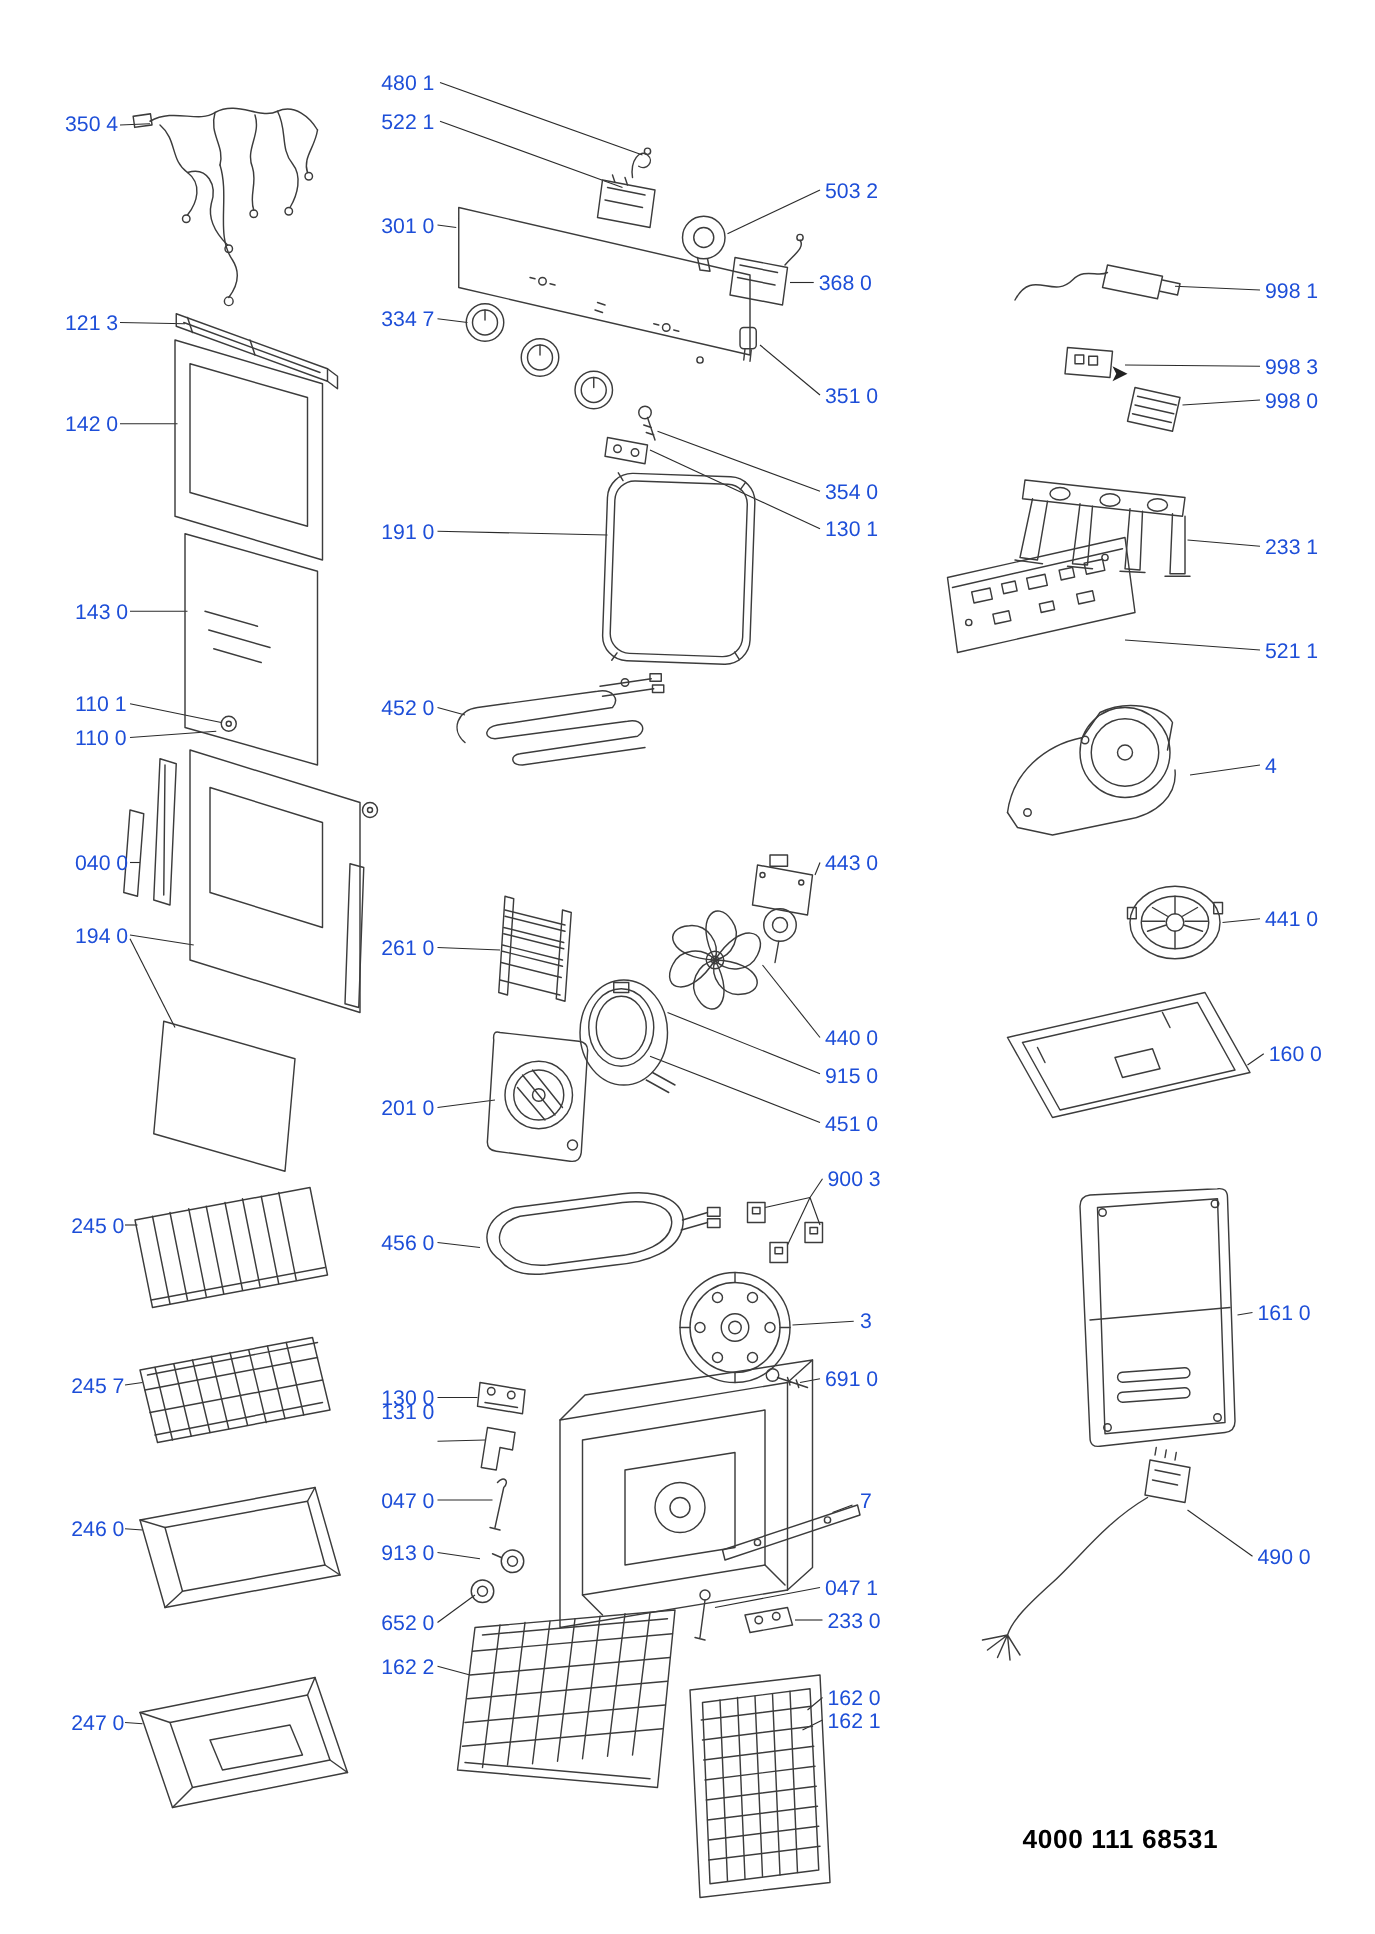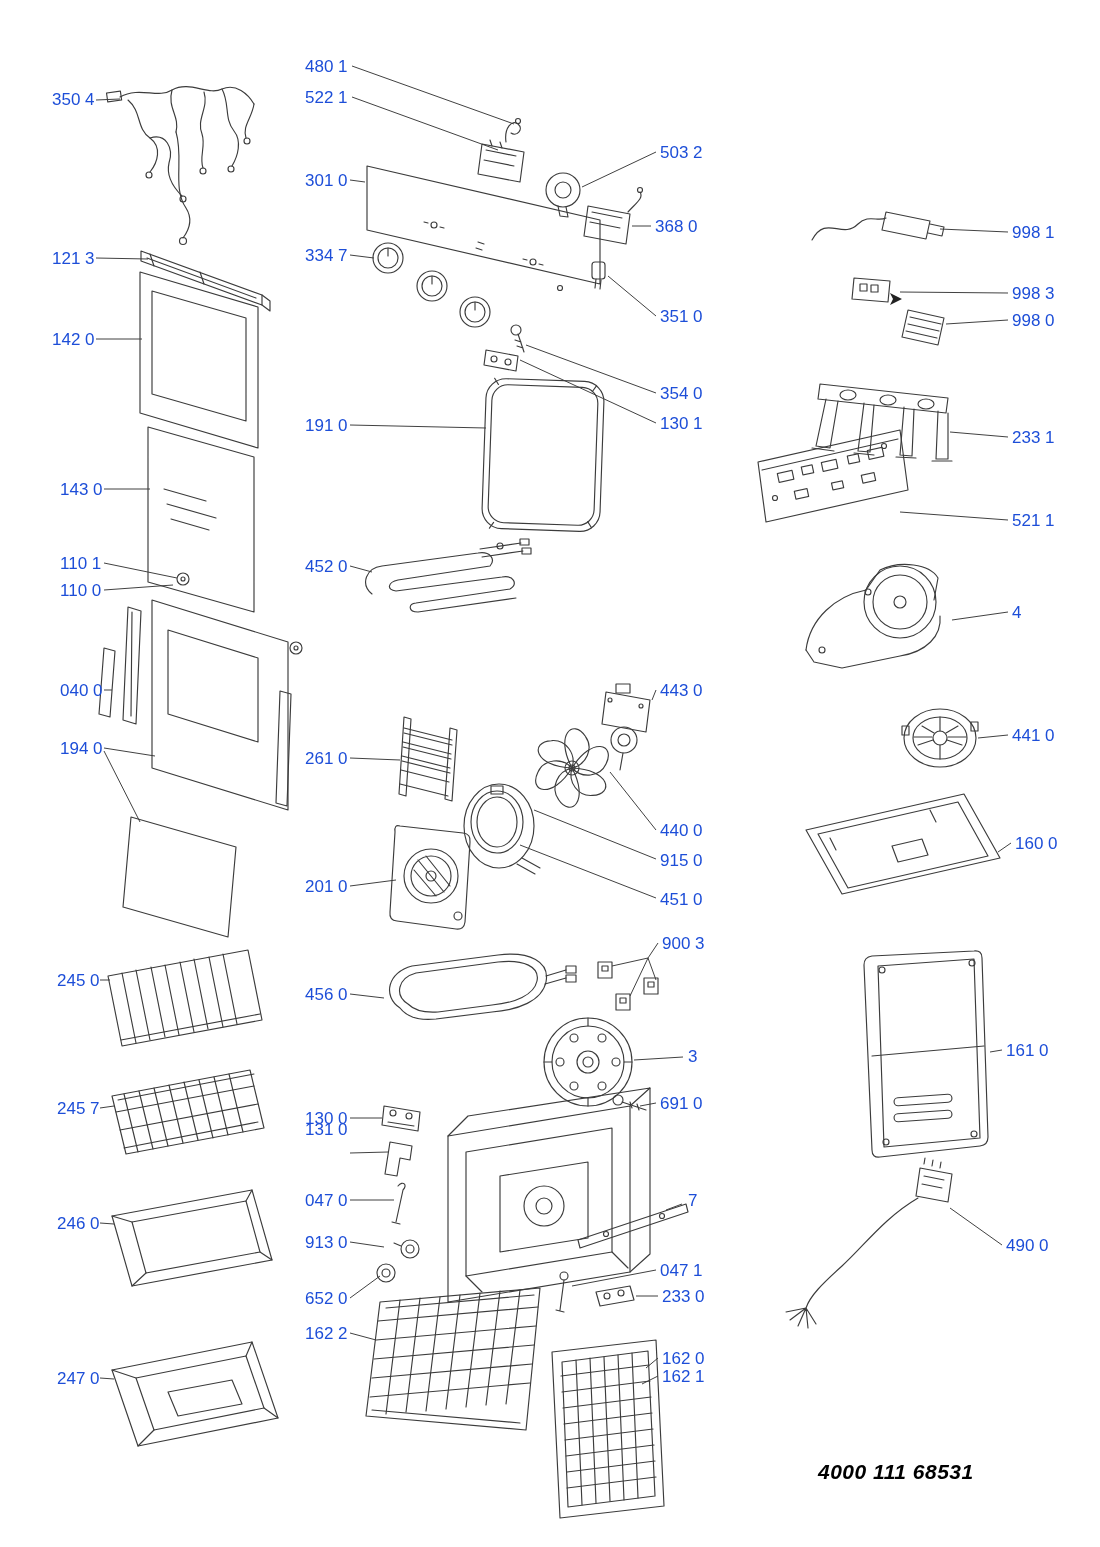--- a/index.html
+++ b/index.html
@@ -1,20 +1,20 @@
 <!DOCTYPE html>
 <html><head>
 <meta charset="utf-8">
 <style>
   html,body{margin:0;padding:0;background:#ffffff;}
   #page{position:relative;width:1100px;height:1547px;background:#ffffff;overflow:hidden;
         font-family:"Liberation Sans",sans-serif;}
   #art{position:absolute;left:0;top:0;}
   .lbl{position:absolute;font-size:17px;line-height:1.15;color:#1d4ed8;white-space:nowrap;}
-  .doc{position:absolute;font-size:21px;font-weight:bold;color:#000;letter-spacing:.5px;font-style:italic;}
+  .doc{position:absolute;font-size:21px;font-weight:bold;color:#000;letter-spacing:.5px;}
   svg .part{stroke:#3c3c3c;stroke-width:1.15;fill:none;stroke-linecap:round;stroke-linejoin:round;}
   svg .leaders line{stroke:#2b2b2b;stroke-width:.9;}
 </style>
 </head>
 <body>
 
 <div id="page">
 
 <svg id="art" width="1100" height="1547" viewBox="0 0 1100 1547">
 

